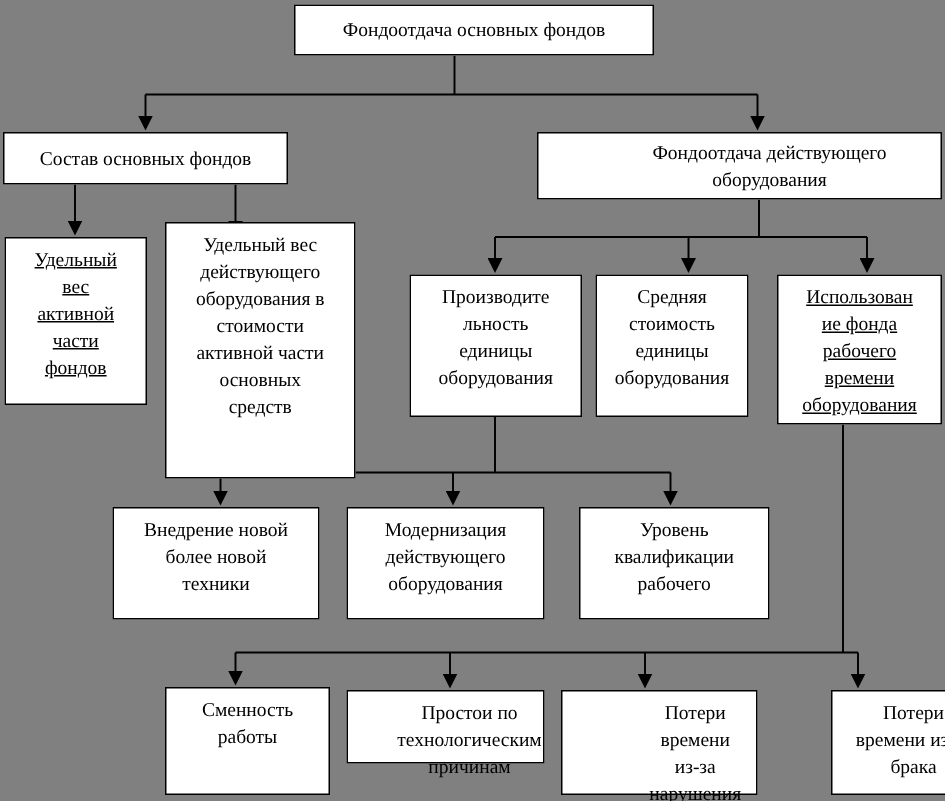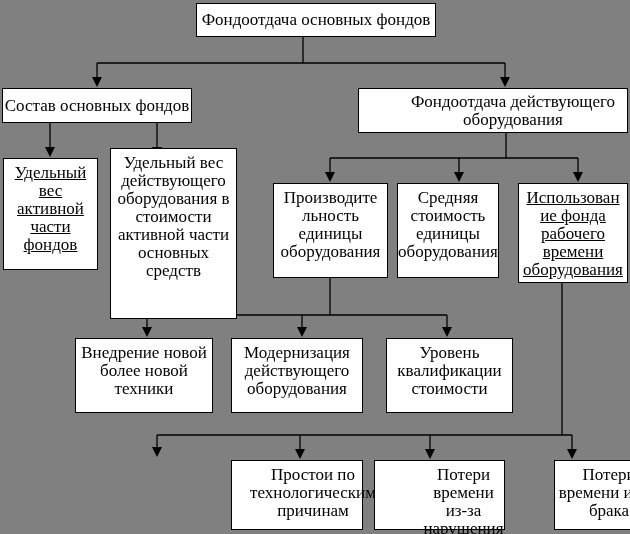--- a/index.html
+++ b/index.html
@@ -13,21 +13,21 @@
   svg.connectors { position:absolute; left:0; top:0; width:630px; height:534px; }
   .node {
     position:absolute;
     background:#ffffff;
     border:1px solid #000000;
     box-sizing:border-box;
     display:flex;
     justify-content:center;
     text-align:center;
     color:#000000;
-    font-size:17px;
+    font-size:13px;
     line-height:18px;
     white-space:pre-line;
   }
   .node.center { align-items:center; }
   .node.top    { align-items:flex-start; padding-top:5px; }
 </style>
 </head>
 <body>
 
 <div class="canvas">
@@ -112,24 +112,26 @@
   <div class="node top" style="left:75px;  top:338px; width:138px; height:75px;">Внедрение новой
 более новой
 техники</div>
 
   <div class="node top" style="left:231px; top:338px; width:132px; height:75px;">Модернизация
 действующего
 оборудования</div>
 
   <div class="node top" style="left:386px; top:338px; width:127px; height:75px;">Уровень
 квалификации
-стоимости</div>
+рабочего</div>
 
+  <div class="node top" style="left:110px; top:458px; width:110px; height:72px;">Сменность
+работы</div>
 
-  <div class="node top" style="left:231px; top:460px; width:132px; height:70px;padding-left:32px;">Простои по
+  <div class="node top" style="left:231px; top:460px; width:132px; height:49px;padding-left:32px;">Простои по
 технологическим
 причинам</div>
 
   <div class="node top" style="left:374px; top:460px; width:131px; height:70px;padding-left:48px;">Потери времени
 из-за нарушения
 поставок сырья</div>
 
   <div class="node top" style="left:518px; top:460px; width:110px; height:70px;margin-left:36px;">Потери
 времени из-за
 брака</div>

